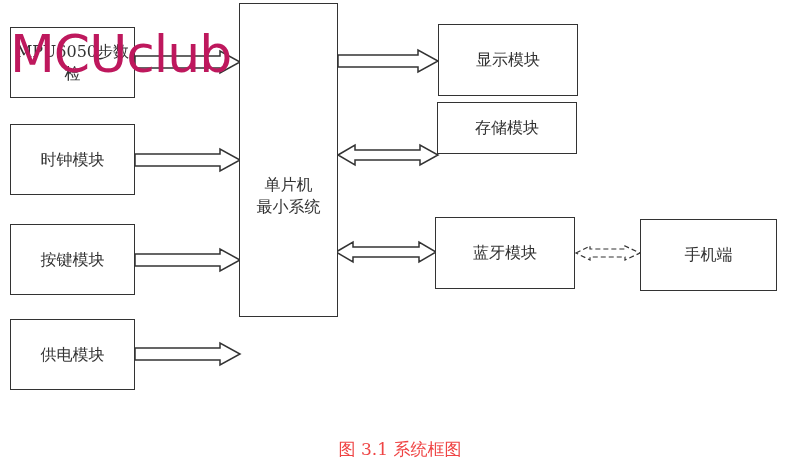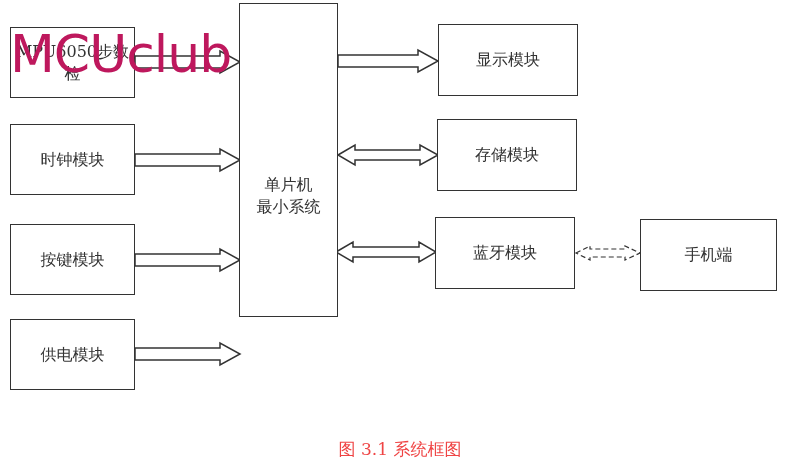--- a/index.html
+++ b/index.html
@@ -57,21 +57,21 @@
 <div class="box" style="left:239px; top:3px; width:99px; height:314px; align-items:flex-start;">
   <div style="margin-top:170px;">
     <span>单片机</span>
     <span>最小系统</span>
   </div>
 </div>
 
 <div class="box" style="left:438px; top:24px; width:140px; height:72px;">
   <span>显示模块</span>
 </div>
-<div class="box" style="left:437px; top:119px; width:140px; height:72px;">
+<div class="box" style="left:437px; top:102px; width:140px; height:52px;">
   <span>存储模块</span>
 </div>
 <div class="box" style="left:435px; top:217px; width:140px; height:72px;">
   <span>蓝牙模块</span>
 </div>
 
 <div class="box" style="left:640px; top:219px; width:137px; height:72px;">
   <span>手机端</span>
 </div>
 

